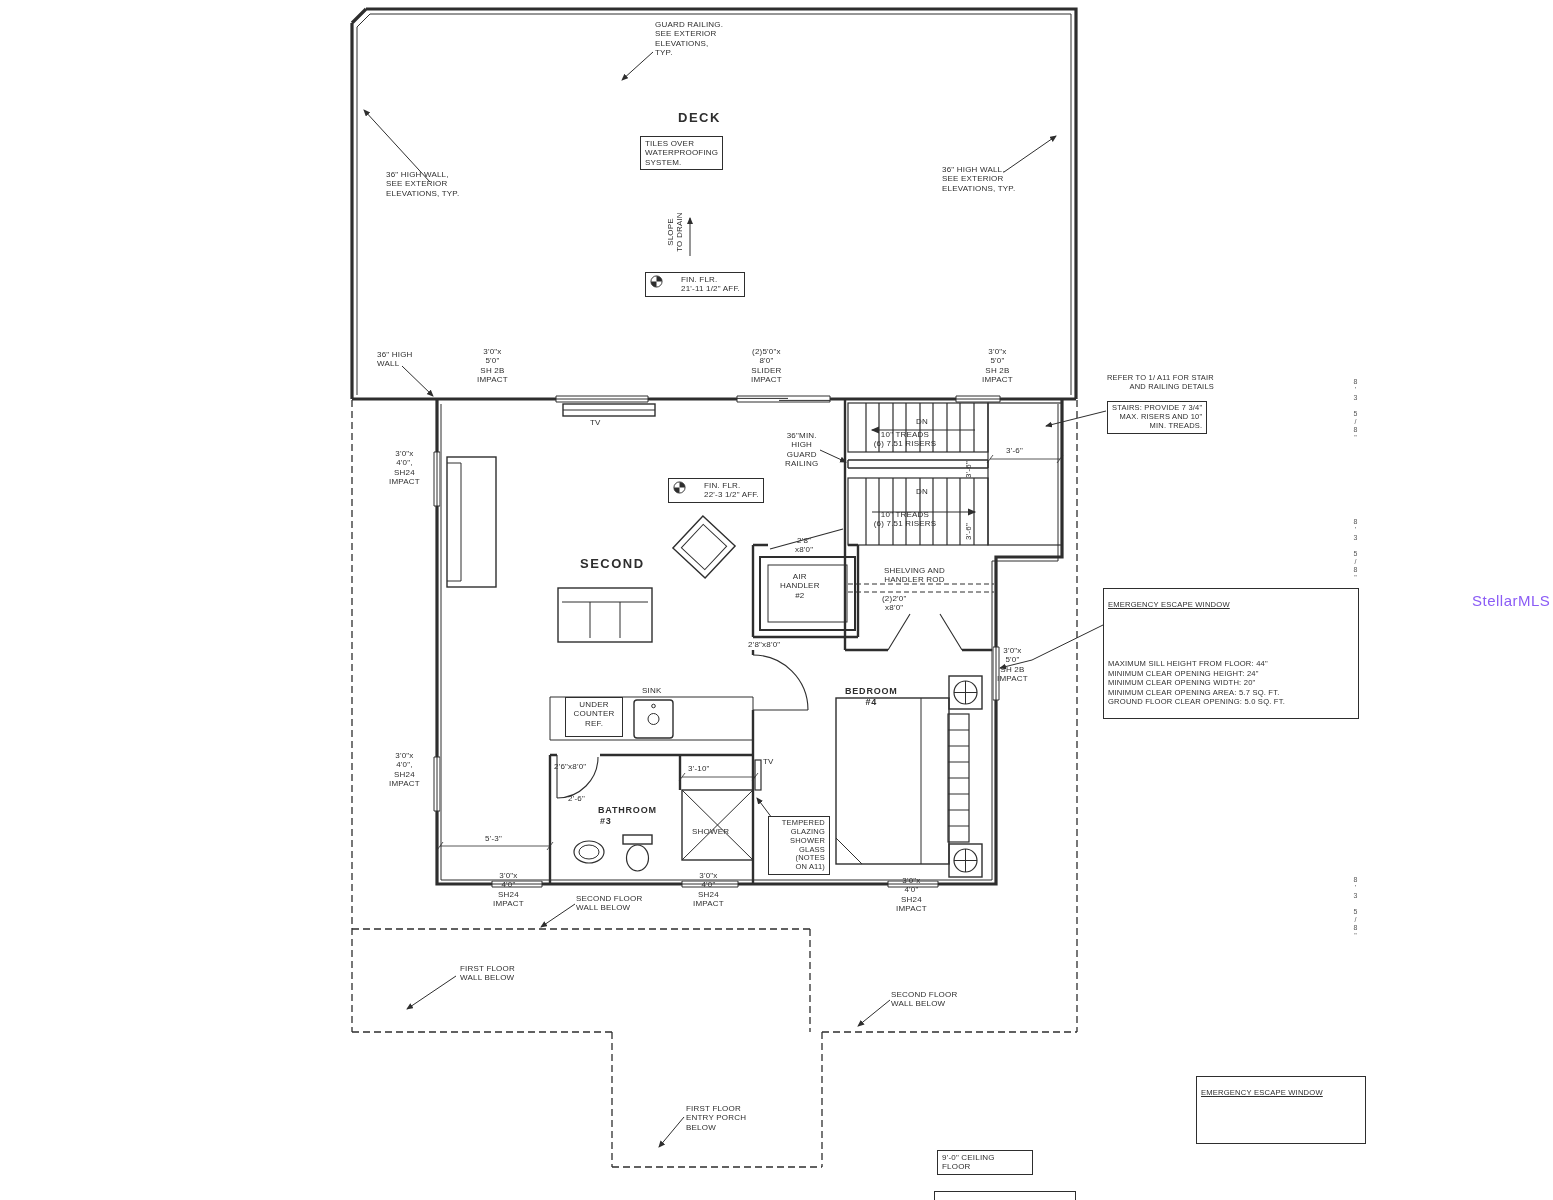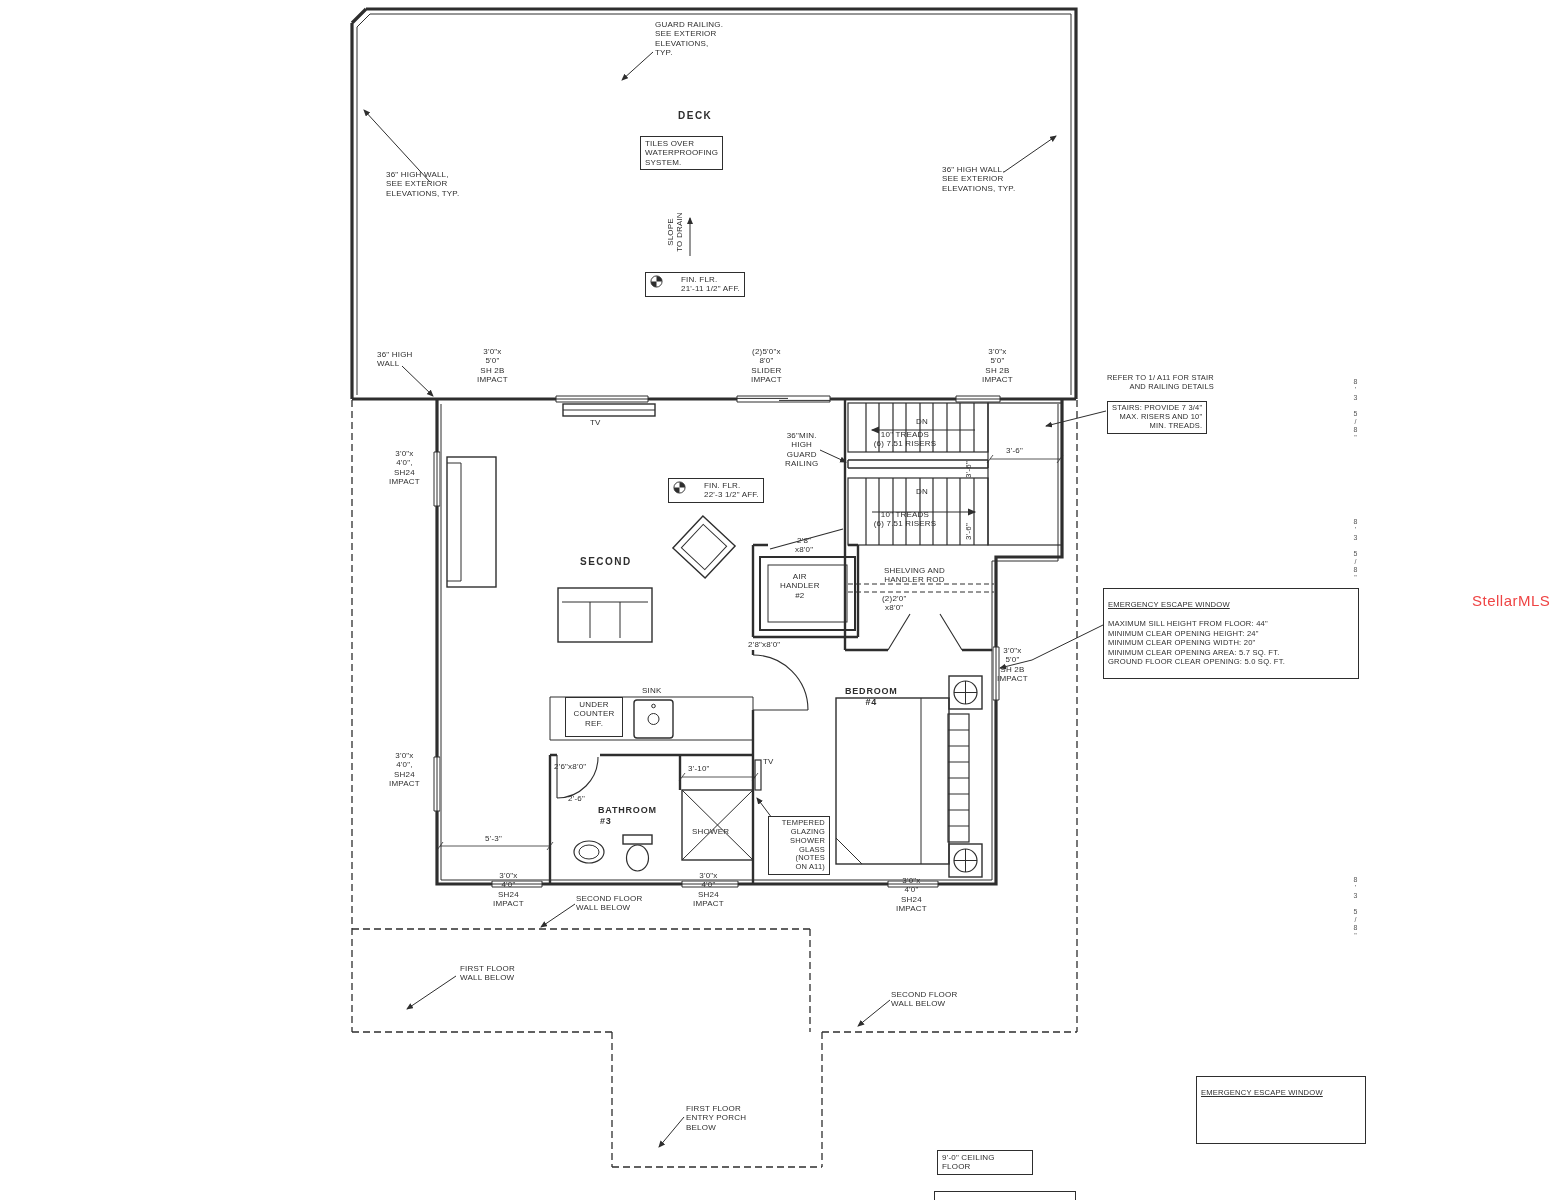--- a/index.html
+++ b/index.html
@@ -2,31 +2,31 @@
 <html><head>
 <meta charset="utf-8">
 <style>
   html,body{margin:0;padding:0;background:#ffffff;}
   .page{position:relative;width:1553px;height:1200px;background:#fff;overflow:hidden;
         font-family:"Liberation Sans", sans-serif;color:#2e2e2e;}
   svg.plan{position:absolute;left:0;top:0;}
   .lbl{position:absolute;font-size:8px;line-height:1.18;white-space:pre-line;letter-spacing:.2px;color:#2e2e2e;}
   .c{text-align:center;}
   .box{border:1px solid #2e2e2e;background:#fff;padding:2px 4px;}
-  .room{font-weight:bold;font-size:10px;letter-spacing:1.5px;}
+  .room{font-weight:bold;font-size:13px;letter-spacing:1.5px;}
   .room-sm{font-weight:bold;font-size:9px;letter-spacing:.8px;margin-top:6px;}
   .rot{transform:rotate(-90deg);transform-origin:0 0;}
   .vtext{writing-mode:vertical-rl;text-orientation:upright;font-size:7px;letter-spacing:1px;color:#555;white-space:pre;}
   .finflr{display:flex;align-items:flex-start;gap:18px;}
   .note{font-size:7.5px;text-align:right;}
   .em{font-size:7.6px;line-height:1.25;}
   .em .u{text-decoration:underline;display:block;}
-  .em .bd{white-space:pre;display:block;}
+  .em .bd{white-space:pre;display:block;margin-top:40px;}
   .clip{overflow:hidden;}
-  .wm{position:absolute;font-size:15px;color:#ef4444;letter-spacing:.5px;}
+  .wm{position:absolute;font-size:15px;color:#8b5cf6;letter-spacing:.5px;}
   .partialbox{position:absolute;border:1.5px solid #2e2e2e;background:#fff;}
 </style>
 </head>
 <body>
 
 <div class="page">
 
   <svg class="plan" width="1553" height="1200" viewBox="0 0 1553 1200">
     <defs>
       <marker id="arr" markerWidth="8" markerHeight="8" refX="6" refY="3" orient="auto">

